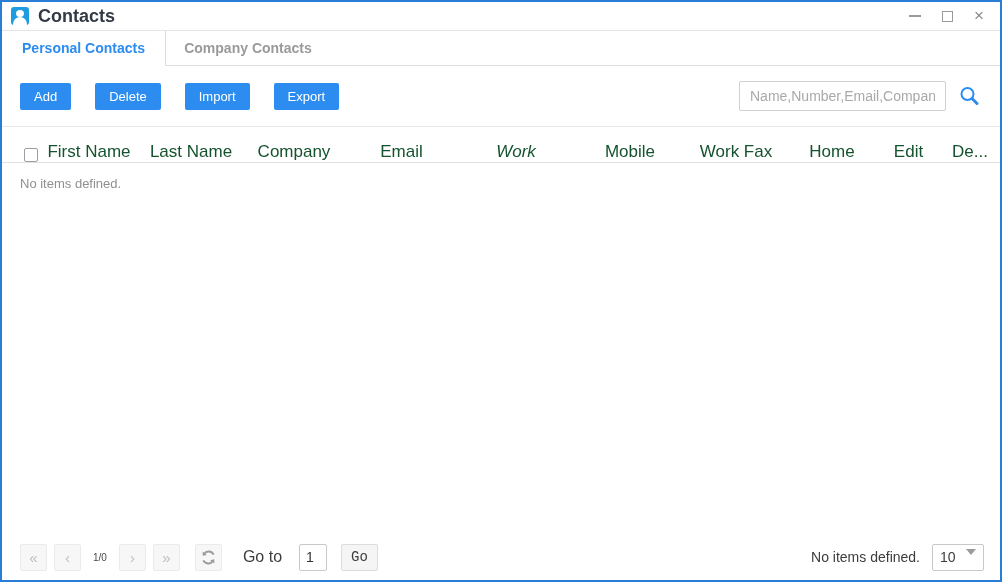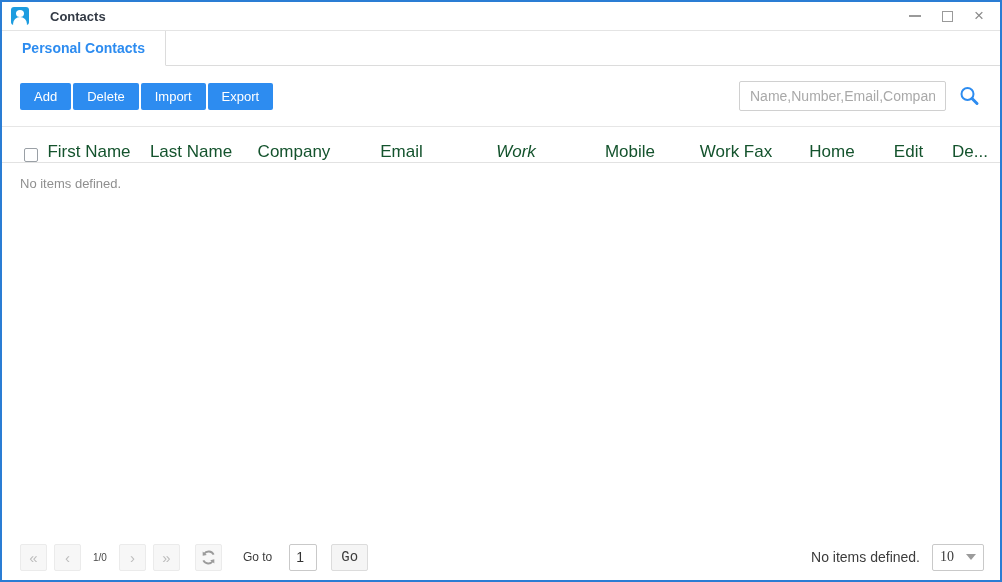--- a/index.html
+++ b/index.html
@@ -32,22 +32,22 @@
     content:""; position:absolute; left:5px; top:3px;
     width:8px; height:7px; border-radius:50%;
     background:#ffffff;
   }
   .app-icon::after { 
     content:""; position:absolute; left:2px; top:10px;
     width:14px; height:9px; border-radius:7px 7px 0 0;
     background:#ffffff;
   }
   .titlebar .title {
-    margin-left: 21px;
-    font-size: 13px; font-weight: bold; color: #333a45;
+    margin-left: 9px;
+    font-size: 18px; font-weight: bold; color: #333a45;
   }
   .win-controls {
     margin-left: auto; display: flex; align-items: center; gap: 18px;
     padding-right: 6px;
   }
   .win-btn { color:#8b8b8b; cursor: default; display:flex; align-items:center; justify-content:center; width:14px; height:14px; }
   .min-glyph { width:12px; height:0; border-top:2px solid #9a9a9a; display:inline-block; }
   .max-glyph { width:11px; height:11px; border:1px solid #9a9a9a; display:inline-block; }
   .close-glyph { font-size:17px; line-height:14px; color:#8b8b8b; }
 
@@ -69,21 +69,21 @@
   }
   .tab-filler { flex: 1; border-bottom: 1px solid #dcdcdc; }
 
   
   .toolbar {
     flex: 0 0 61px;
     display: flex; align-items: center;
     padding: 0 18px;
     border-bottom: 1px solid #e6e6e6;
   }
-  .btn-group { display: flex; gap: 2px; }
+  .btn-group { display: flex; gap: 24px; }
   .btn-primary {
     background: #2d8cf0; color: #ffffff;
     border: none; border-radius: 2px;
     height: 27px; padding: 0 14px;
     font-size: 13px; font-family: "Liberation Sans", sans-serif;
     cursor: pointer;
   }
   .search-area { margin-left: auto; display: flex; align-items: center; }
   .search-input {
     width: 207px; height: 30px;
@@ -132,41 +132,41 @@
   .pager { display: flex; align-items: center; gap: 7px; }
   .pager-btn {
     width: 27px; height: 27px;
     background: #f7f7f7; border: 1px solid #ebebeb; border-radius: 2px;
     color: #bdbdbd; font-size: 15px;
     display: flex; align-items: center; justify-content: center;
     cursor: pointer; font-family: "Liberation Sans", sans-serif;
   }
   .page-indicator { font-size: 10px; color: #4a4a4a; padding: 0 5px; }
   .refresh-btn { margin-left: 8px; }
-  .goto-label { margin-left: 14px; font-size: 12px; color: #3c3c3c; }
+  .goto-label { margin-left: 14px; font-size: 16px; color: #3c3c3c; }
   .goto-input {
     margin-left: 10px; width: 28px; height: 27px;
     border: 1px solid #c9c9c9; border-radius: 2px;
     text-align: left; padding-left: 6px;
     font-size: 14px; color: #333;
     font-family: "Liberation Sans", sans-serif; outline: none;
   }
   .go-btn {
     margin-left: 7px; height: 27px; padding: 0 9px;
     background: #f5f5f5; border: 1px solid #dcdcdc; border-radius: 2px;
     font-size: 14px; color: #3c3c3c; cursor: pointer;
     font-family: Liberation Mono, monospace;
   }
   .footer-right { margin-left: auto; display: flex; align-items: center; }
   .footer-status { font-size: 14px; color: #3c3c3c; margin-right: 12px; }
   .pagesize-select {
     width: 52px; height: 27px;
     border: 1px solid #c9c9c9; border-radius: 2px; background: #ffffff;
-    display: flex; align-items: center; cursor: pointer;
-    padding: 4px 7px; font-size: 14px; color: #3c3c3c; font-family: Liberation Serif, serif;
+    display: flex; cursor: pointer;
+    padding: 4px 7px; font-size: 14px; color: #3c3c3c;
   }
   .pagesize-arrow {
     margin-left: auto;
     width: 0; height: 0;
     border-left: 5px solid transparent;
     border-right: 5px solid transparent;
     border-top: 6px solid #9b9b9b;
   }
 </style>
 </head>
@@ -187,20 +187,23 @@
       <span class="win-btn">
           <span class="close-glyph">×</span>
         </span>
     </div>
   </div>
 
   <div class="tabbar">
     <div class="tab active">
       <span>Personal Contacts</span>
     </div>
+    <div class="tab inactive">
+      <span>Company Contacts</span>
+    </div>
     <div class="tab-filler"></div>
   </div>
 
   <div class="toolbar">
     <div class="btn-group">
       <button class="btn-primary">Add</button>
       <button class="btn-primary">Delete</button>
       <button class="btn-primary">Import</button>
       <button class="btn-primary">Export</button>
     </div>

